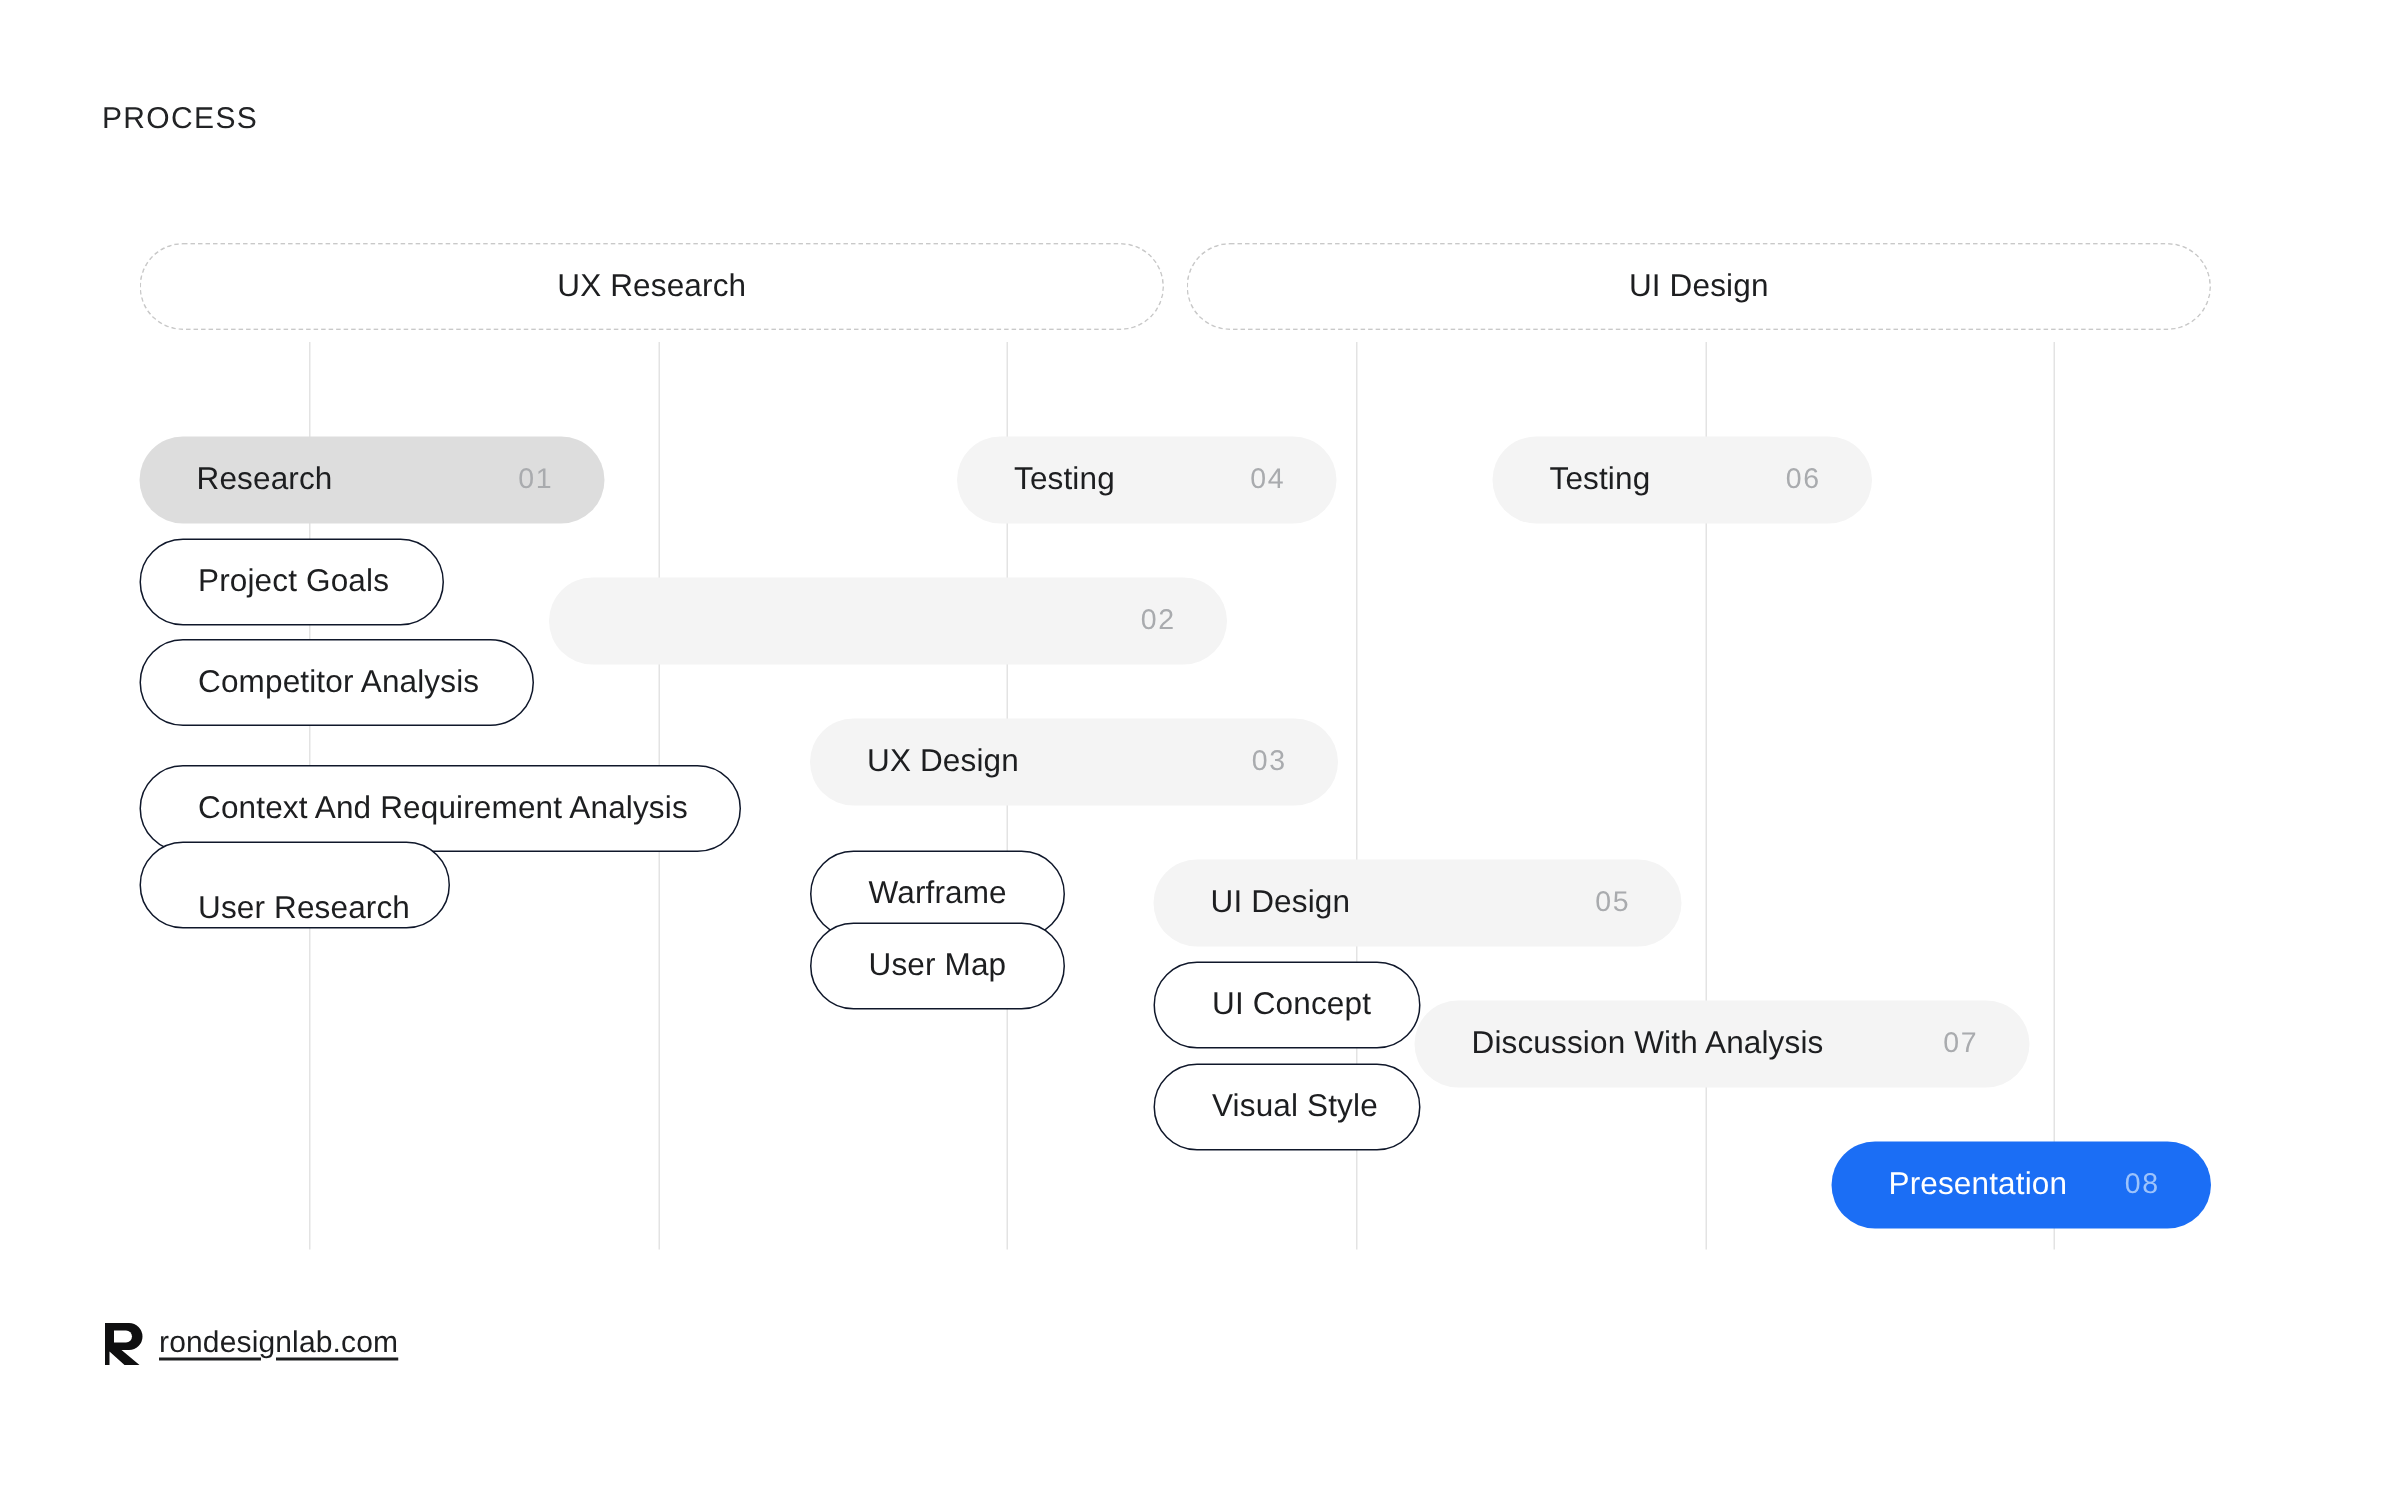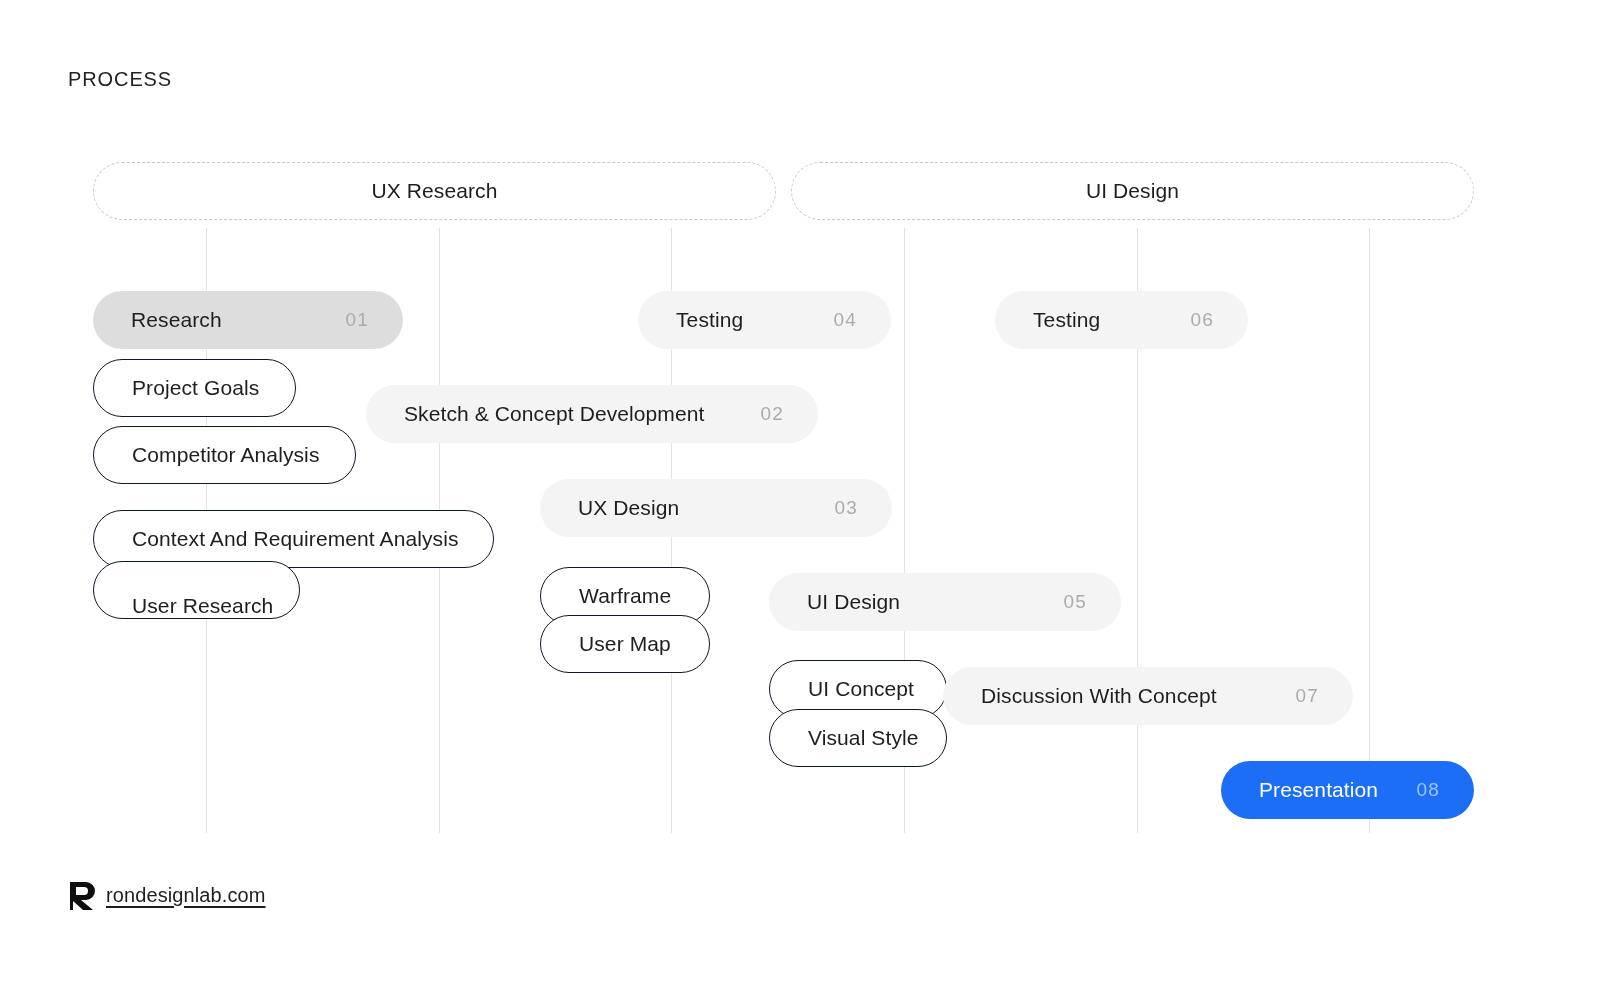--- a/index.html
+++ b/index.html
@@ -172,52 +172,51 @@
       </div>
       <div class="pill sub" style="left: 93px; top: 561px; width: 207px; align-items: flex-end;">
         <span class="pill-title">User Research</span>
       </div>
       <div class="pill sub" style="left: 540px; top: 547px; width: 170px; margin-top: 20px;">
         <span class="pill-title">Warframe</span>
       </div>
       <div class="pill sub" style="left: 540px; top: 615px; width: 170px;">
         <span class="pill-title">User Map</span>
       </div>
-      <div class="pill sub" style="left: 769px; top: 660px; width: 178px;">
+      <div class="pill sub" style="left: 769px; top: 641px; width: 178px;">
         <span class="pill-title">UI Concept</span>
       </div>
       <div class="pill sub" style="left: 769px; top: 709px; width: 178px;">
         <span class="pill-title">Visual Style</span>
       </div>
       <div class="pill step tone-dark" style="left: 93px; top: 291px; width: 310px;">
         <span class="pill-title">Research</span>
         <span class="pill-num">01</span>
       </div>
       <div class="pill step tone-light" style="left: 366px; top: 385px; width: 452px;">
-        <span class="pill-title">Sketch &amp; Concept Development</span>
         <span class="pill-num">02</span>
       </div>
       <div class="pill step tone-light" style="left: 540px; top: 479px; width: 352px;">
         <span class="pill-title">UX Design</span>
         <span class="pill-num">03</span>
       </div>
       <div class="pill step tone-light" style="left: 638px; top: 291px; width: 253px;">
         <span class="pill-title">Testing</span>
         <span class="pill-num">04</span>
       </div>
       <div class="pill step tone-light" style="left: 769px; top: 573px; width: 352px;">
         <span class="pill-title">UI Design</span>
         <span class="pill-num">05</span>
       </div>
       <div class="pill step tone-light" style="left: 995px; top: 291px; width: 253px;">
         <span class="pill-title">Testing</span>
         <span class="pill-num">06</span>
       </div>
       <div class="pill step tone-light" style="left: 943px; top: 667px; width: 410px;">
-        <span class="pill-title">Discussion With Concept</span>
+        <span class="pill-title">Discussion With Analysis</span>
         <span class="pill-num">07</span>
       </div>
       <div class="pill step tone-accent" style="left: 1221px; top: 761px; width: 253px;">
         <span class="pill-title">Presentation</span>
         <span class="pill-num">08</span>
       </div>
     </div>
 
   <div class="footer">
     <span>

